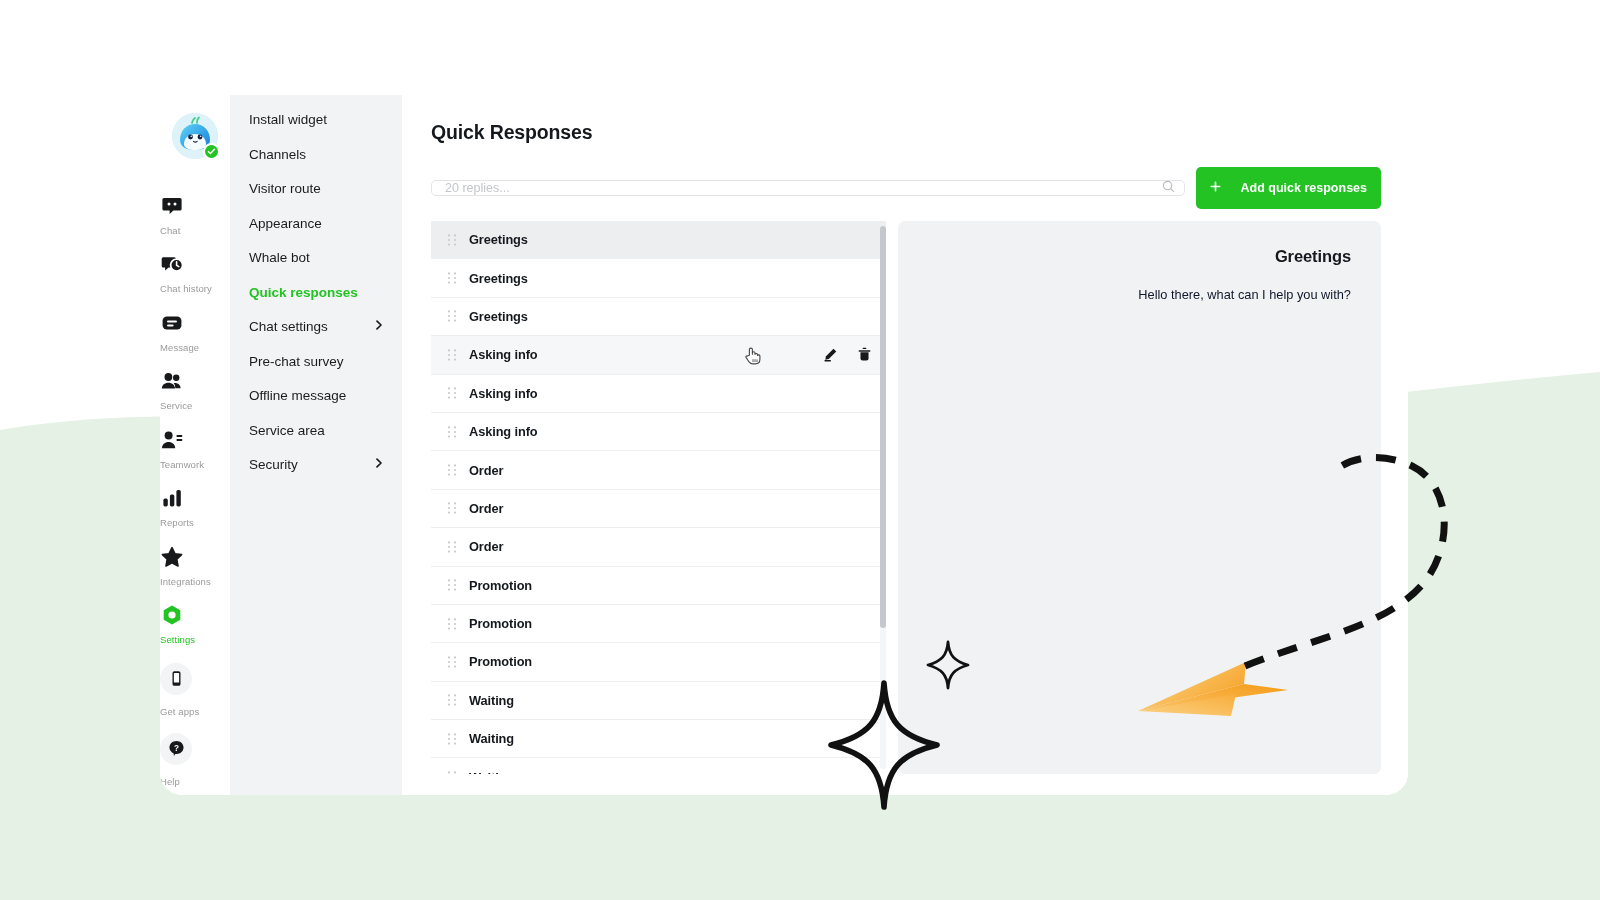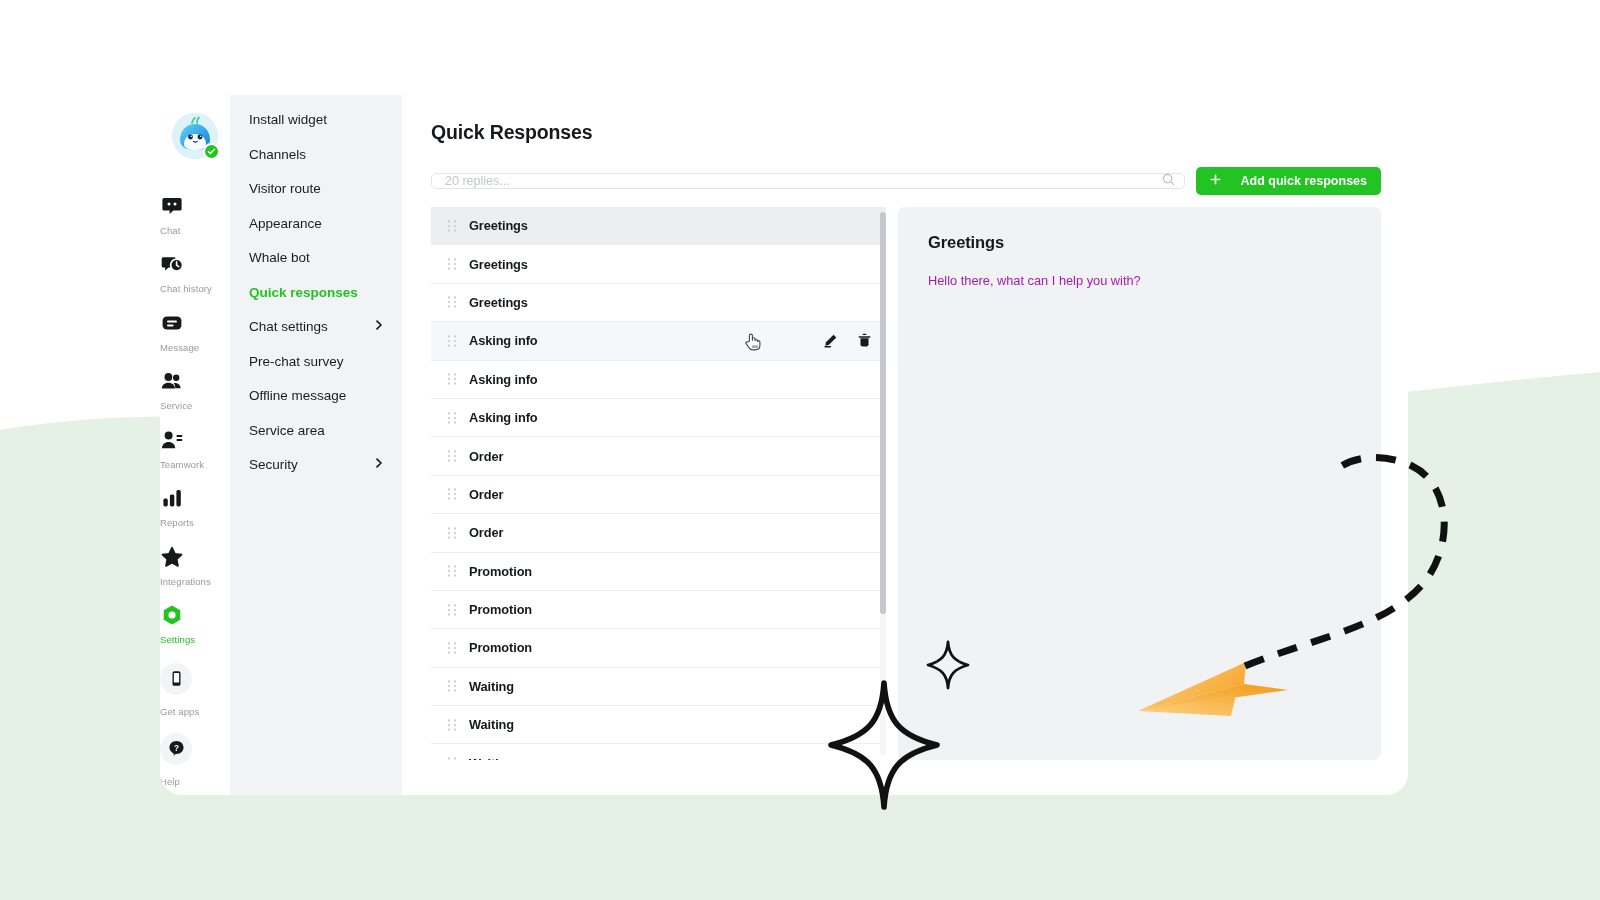--- a/index.html
+++ b/index.html
@@ -163,39 +163,40 @@
     outline: none;
     font-family: inherit;
     font-size: 12.5px;
     color: #3a3a3a;
     background: transparent;
     min-width: 0;
   }
   .search-box input::placeholder { color: #c3c6ca; }
   .add-btn {
     flex: 0 0 auto;
-    height: 28px;
+    height: 42px;
     background: #22c322;
     color: #fff;
     border: none;
     border-radius: 5px;
     font-family: inherit;
     font-size: 12.5px;
     font-weight: 600;
     padding: 0 14px;
     display: flex; align-items: center; gap: 20px;
     cursor: pointer;
     white-space: nowrap;
   }
 
   
   .panes {
     display: flex;
     gap: 12px;
     height: 553px;
+    text-align: right;
   }
   .list-pane {
     flex: 0 0 455px;
     width: 455px;
     position: relative;
     overflow: hidden;
   }
   .list-scroll {
     height: 100%;
     overflow: hidden;
@@ -263,21 +264,21 @@
   }
   .detail-title {
     font-size: 16.5px;
     font-weight: 700;
     color: #15191e;
     margin-bottom: 19px;
     letter-spacing: -0.1px;
   }
   .detail-body {
     font-size: 12.8px;
-    color: #a21caf;
+    color: #0f172a;
     line-height: 1.5;
   }
 
   
   .deco { position: absolute; z-index: 5; pointer-events: none; }
   #star-big { left: 828px; top: 680px; }
   #star-small { left: 926px; top: 640px; }
   #plane { left: 1136px; top: 638px; }
   #dash-path { left: 1240px; top: 430px; }
 </style>

